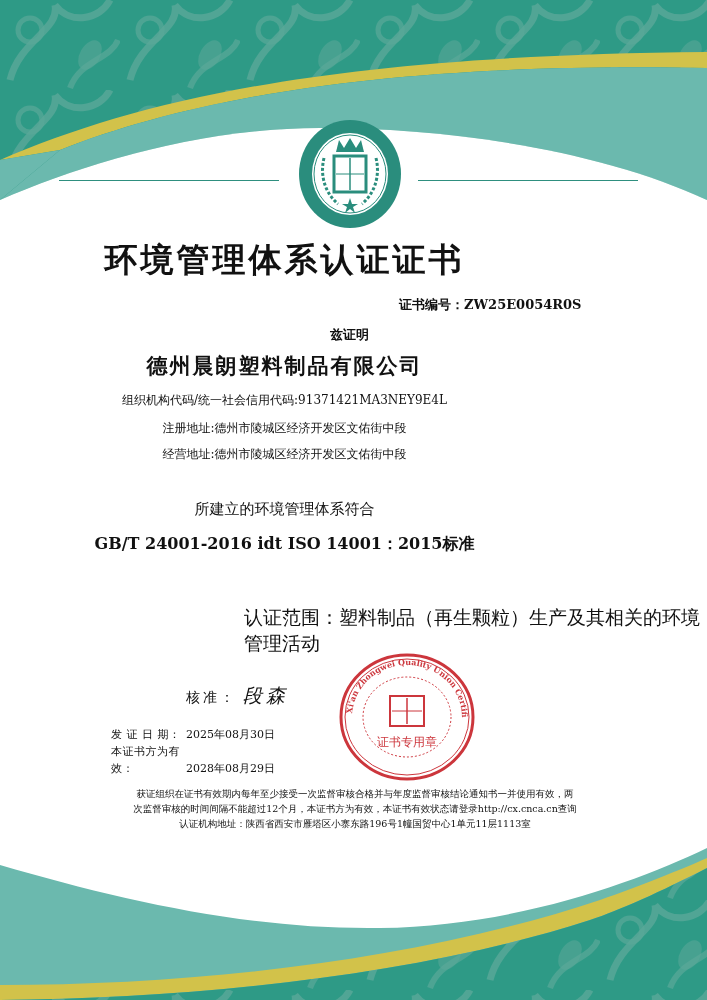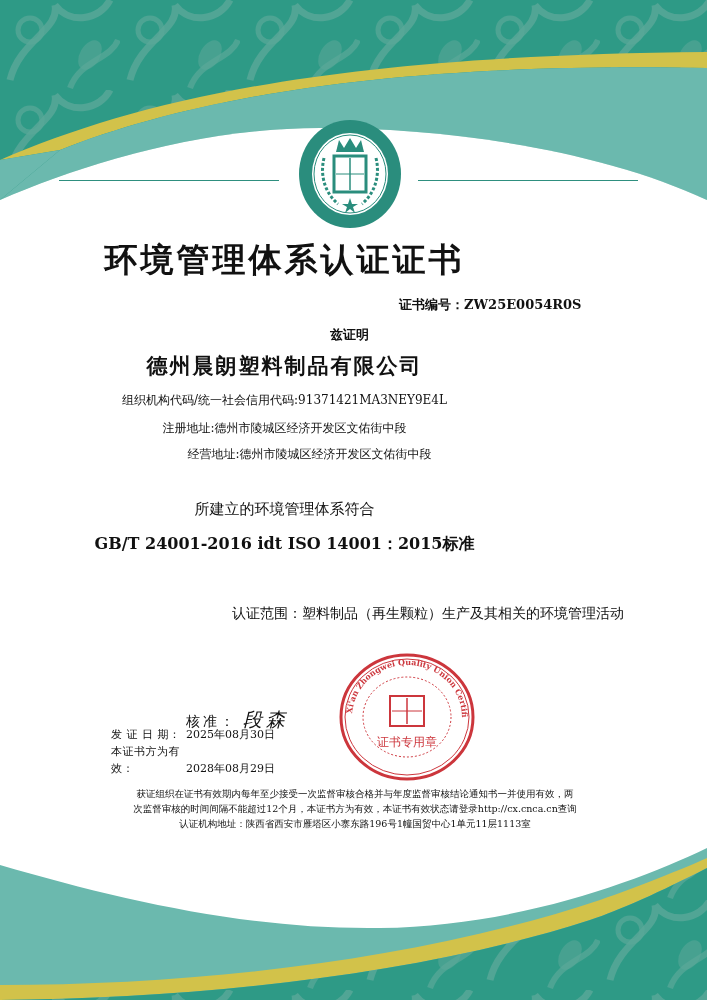--- a/index.html
+++ b/index.html
@@ -8,25 +8,25 @@
   .bg-svg{position:absolute;left:0;top:0;width:707px;height:1000px;}
   .abs{position:absolute;}
   .center{left:0;width:569px;text-align:center;}
   .rule{position:absolute;height:1px;background:#2e8f7f;}
   .title{top:238px;font-size:33px;font-weight:bold;letter-spacing:3px;font-family:"DejaVu Serif",serif;}
   .certno{top:296px;left:399px;font-size:13px;font-weight:bold;}
   .issued{top:326px;left:330px;font-size:13px;font-weight:bold;}
   .company{top:352px;font-size:21px;font-weight:bold;letter-spacing:2px;}
   .orgcode{top:392px;font-size:12px;}
   .addr1{top:420px;font-size:12px;}
-  .addr2{top:446px;font-size:12px;padding-left:25px;}
+  .addr2{top:446px;font-size:12px;}
   .conform{top:500px;font-size:15px;}
   .standard{top:534px;font-size:16px;font-weight:bold;}
-  .scope{top:605px;left:232px;font-size:14px;}
-  .approver{top:683px;left:186px;font-size:14px;letter-spacing:3px;margin-top:24px;}
+  .scope{top:605px;left:244px;font-size:19px;}
+  .approver{top:683px;left:186px;font-size:14px;letter-spacing:3px;}
   .signature{font-family:"DejaVu Serif",serif;font-style:italic;font-size:19px;letter-spacing:4px;margin-left:6px;}
   .dates{top:726px;left:111px;font-size:11px;line-height:17px;}
   .dates .row span{display:inline-block;}
   .dates .lbl{width:75px;letter-spacing:0.5px;}
   .notice{top:786px;left:85px;width:540px;font-size:9.5px;line-height:15px;text-align:center;}
   .notice .line{white-space:nowrap;}
 </style>
 </head>
 <body>
 

